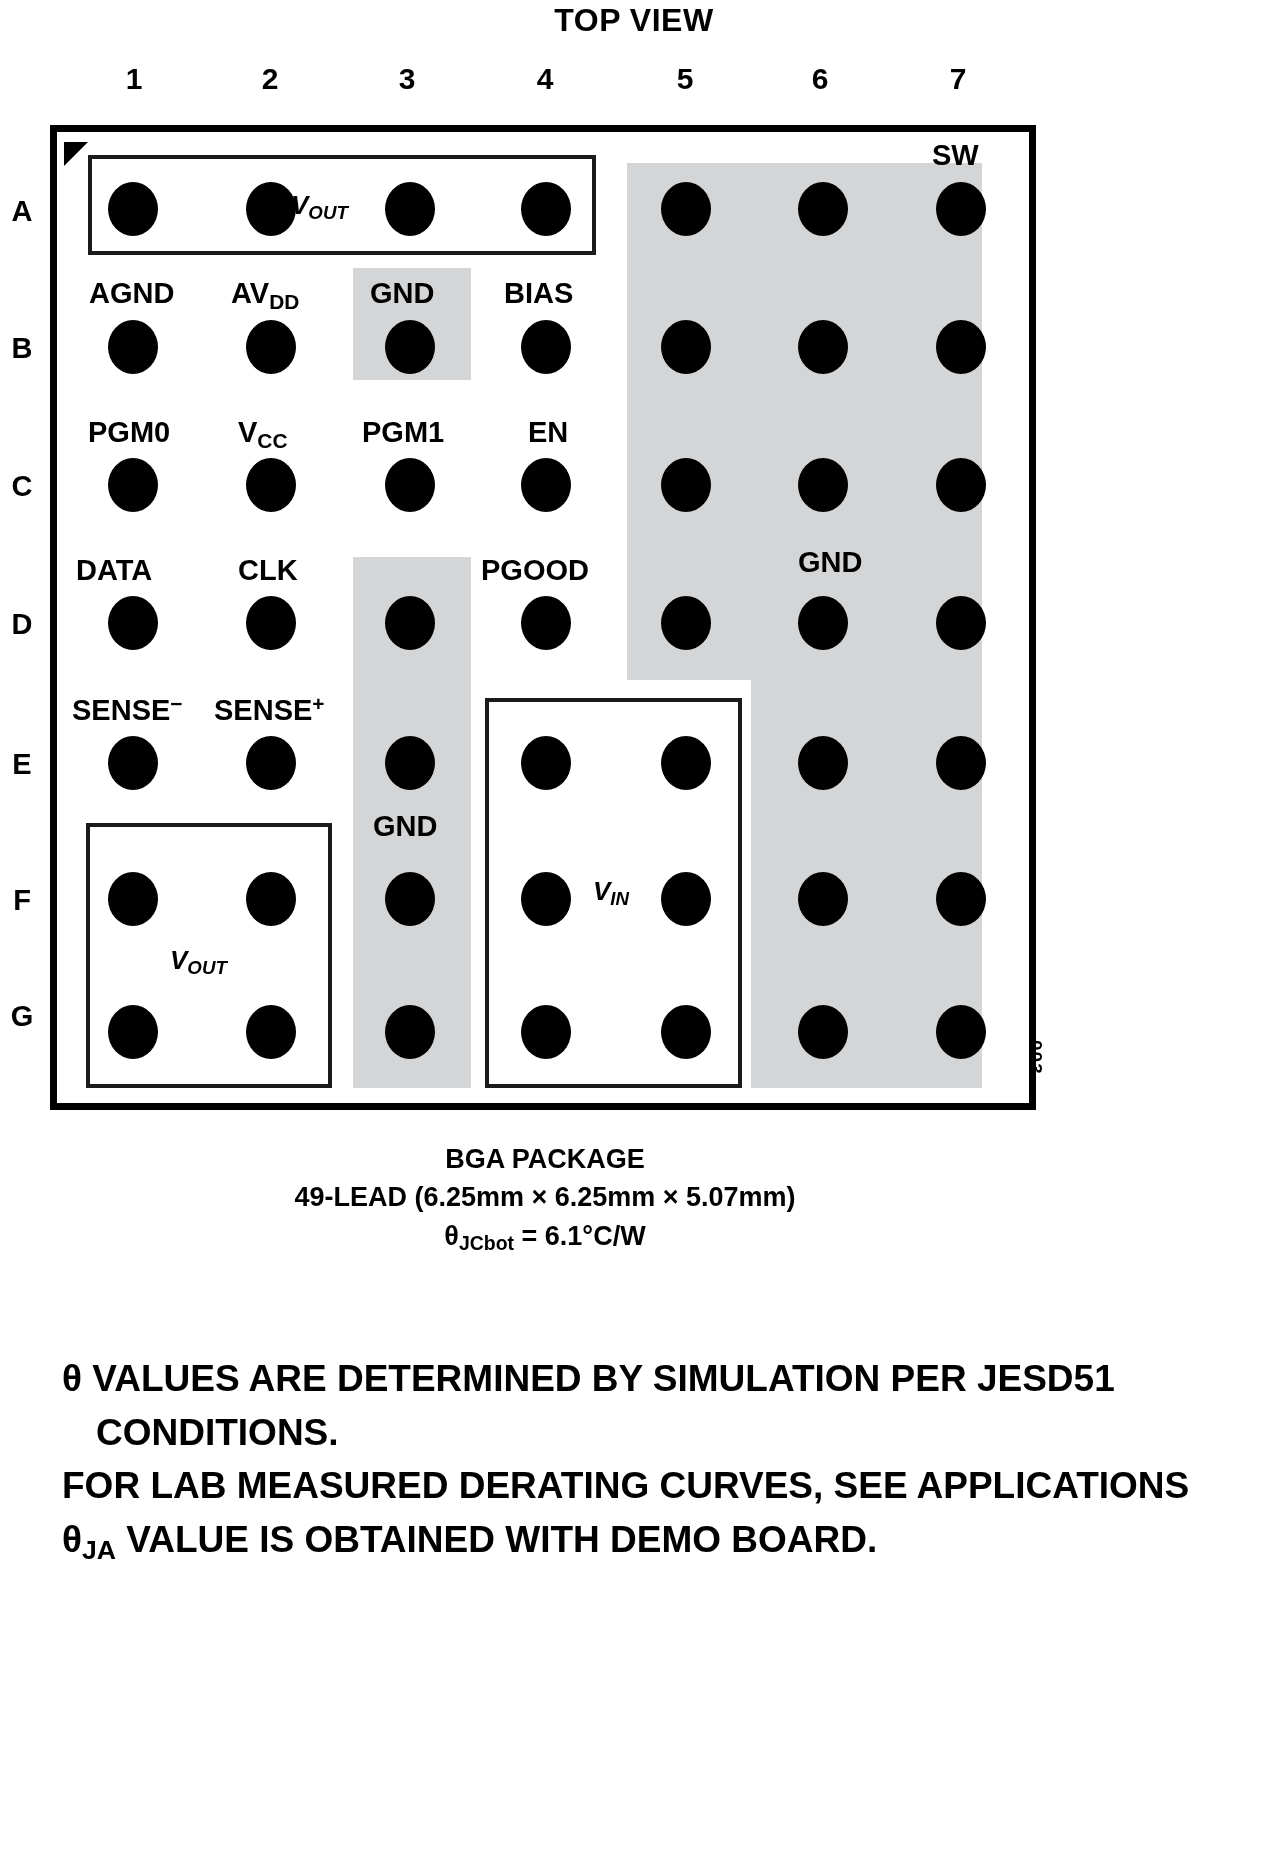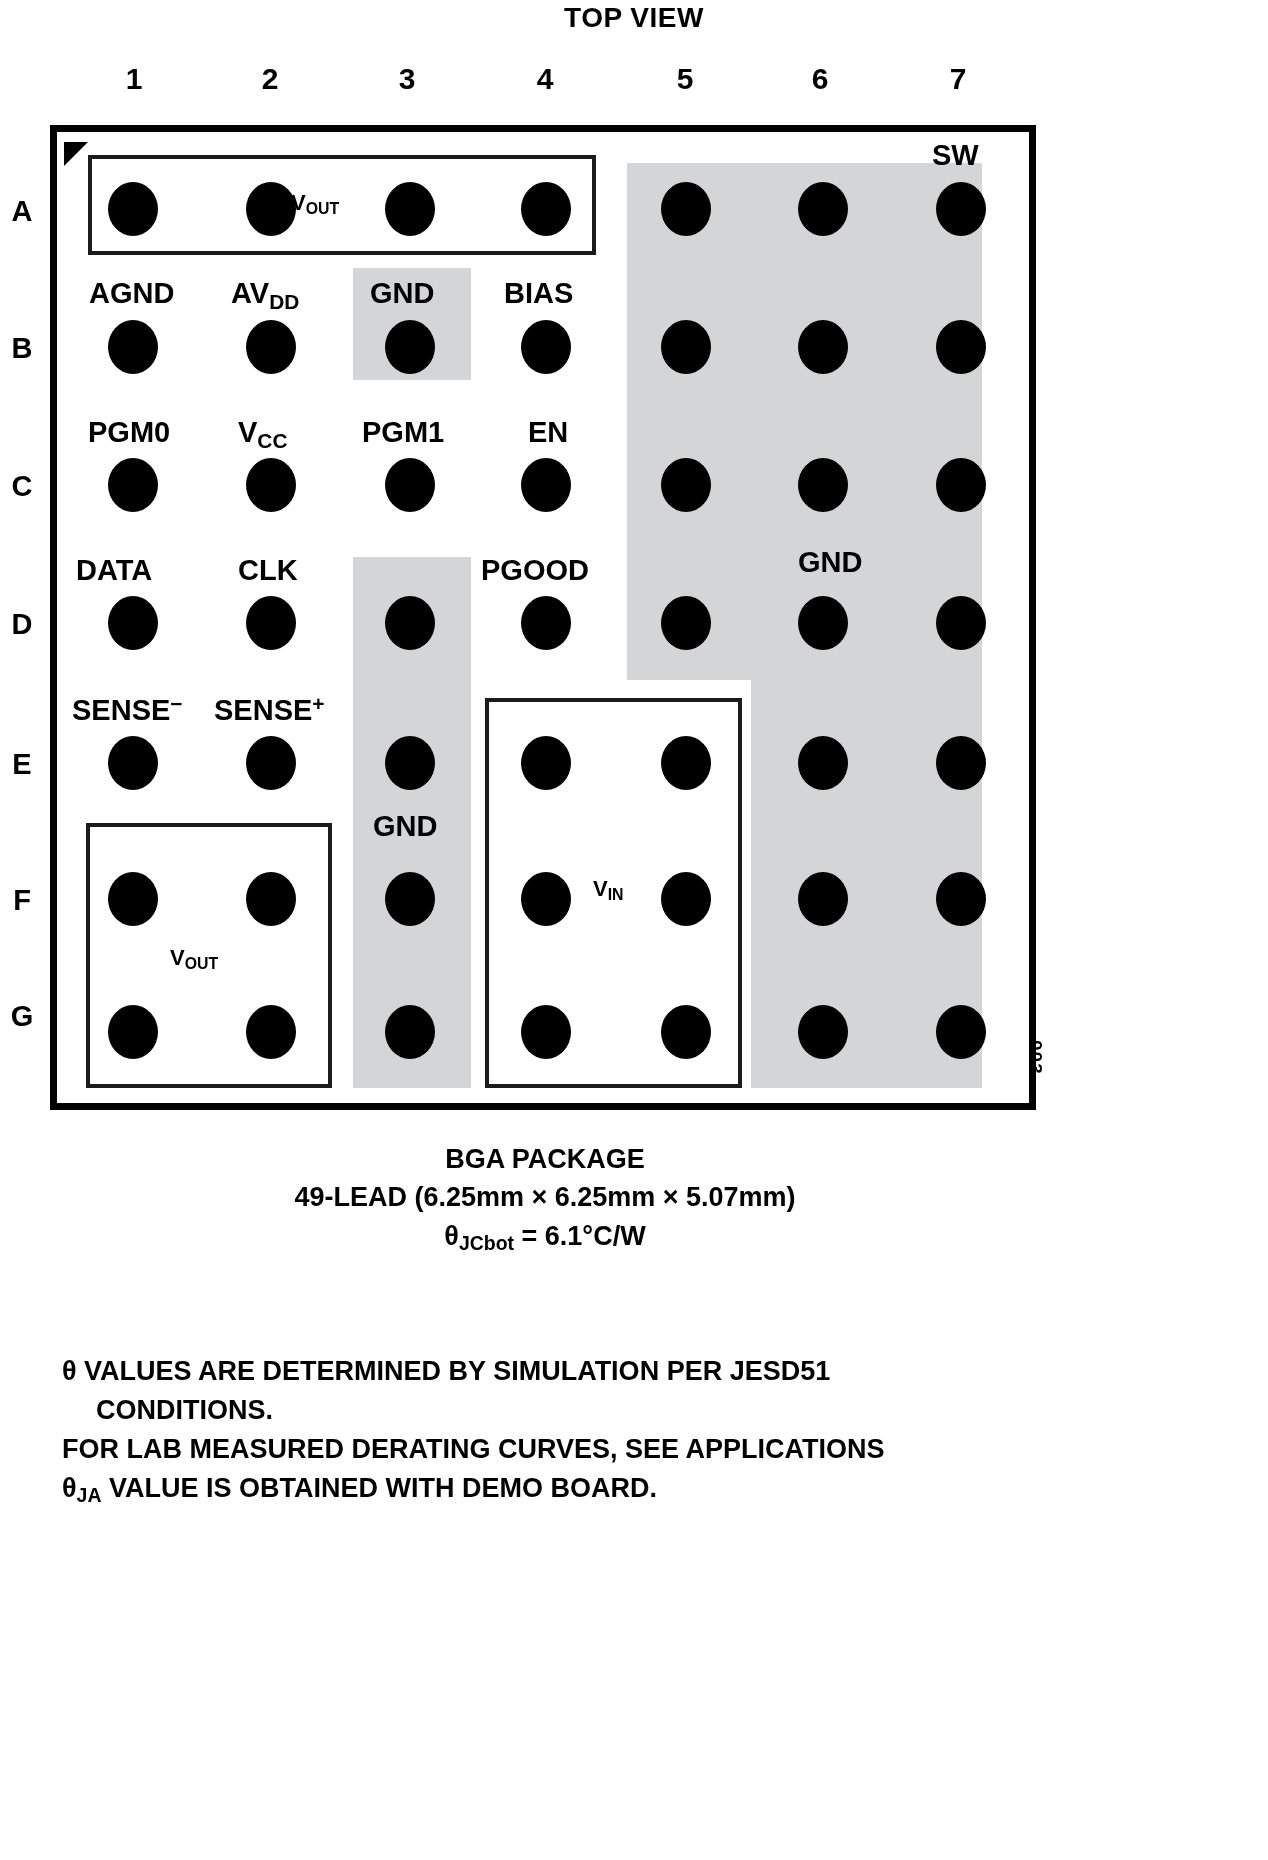--- a/index.html
+++ b/index.html
@@ -4,21 +4,21 @@
 <style>
   html,body{margin:0;padding:0;background:#fff;}
   body{width:1268px;height:1860px;position:relative;
        font-family:"Liberation Sans",sans-serif;color:#000;}
 
   .abs{position:absolute;}
 
   
   #top-view-title{
     left:0;top:2px;width:1268px;text-align:center;
-    font-size:28px;font-weight:bold;letter-spacing:.5px;
+    font-size:32px;font-weight:bold;letter-spacing:.5px;
   }
   .col-header{
     position:absolute;top:62px;width:60px;text-align:center;
     font-size:30px;font-weight:bold;
   }
   .row-header{
     position:absolute;left:2px;width:40px;text-align:center;
     font-size:29px;font-weight:bold;
   }
 
@@ -44,22 +44,22 @@
     position:absolute;width:50px;height:54px;border-radius:50%;
     background:#000;
   }
 
   
   .pin-label{
     position:absolute;font-size:29px;font-weight:bold;
     white-space:nowrap;line-height:1;
   }
   .grp-label{
-    position:absolute;font-size:22px;font-weight:bold;
-    white-space:nowrap;line-height:1;
+    position:absolute;font-size:26px;font-weight:bold;
+    white-space:nowrap;line-height:1;font-style:italic;
   }
   .gnd-label{
     position:absolute;font-size:29px;font-weight:bold;
     white-space:nowrap;line-height:1;
   }
   sub{font-size:.72em;vertical-align:-0.28em;font-weight:bold;}
   sup{font-size:.72em;vertical-align:0.42em;font-weight:bold;}
 
   
   #side-code{
@@ -71,21 +71,21 @@
   
   #spec-block{
     left:0;top:1140px;width:1090px;text-align:center;
     font-size:27px;font-weight:bold;line-height:1.42;
   }
   #spec-block div{white-space:nowrap;}
 
   
   #notes-block{
     left:62px;top:1352px;width:1150px;
-    font-size:27px;font-weight:bold;line-height:1.45;
+    font-size:37px;font-weight:bold;line-height:1.45;
   }
   #notes-block div{white-space:nowrap;}
   .note-indent{padding-left:34px;}
 </style>
 </head>
 <body>
 
 <div class="abs" id="top-view-title">TOP VIEW</div>
 
 <div class="col-header" style="left:104px">1</div>

